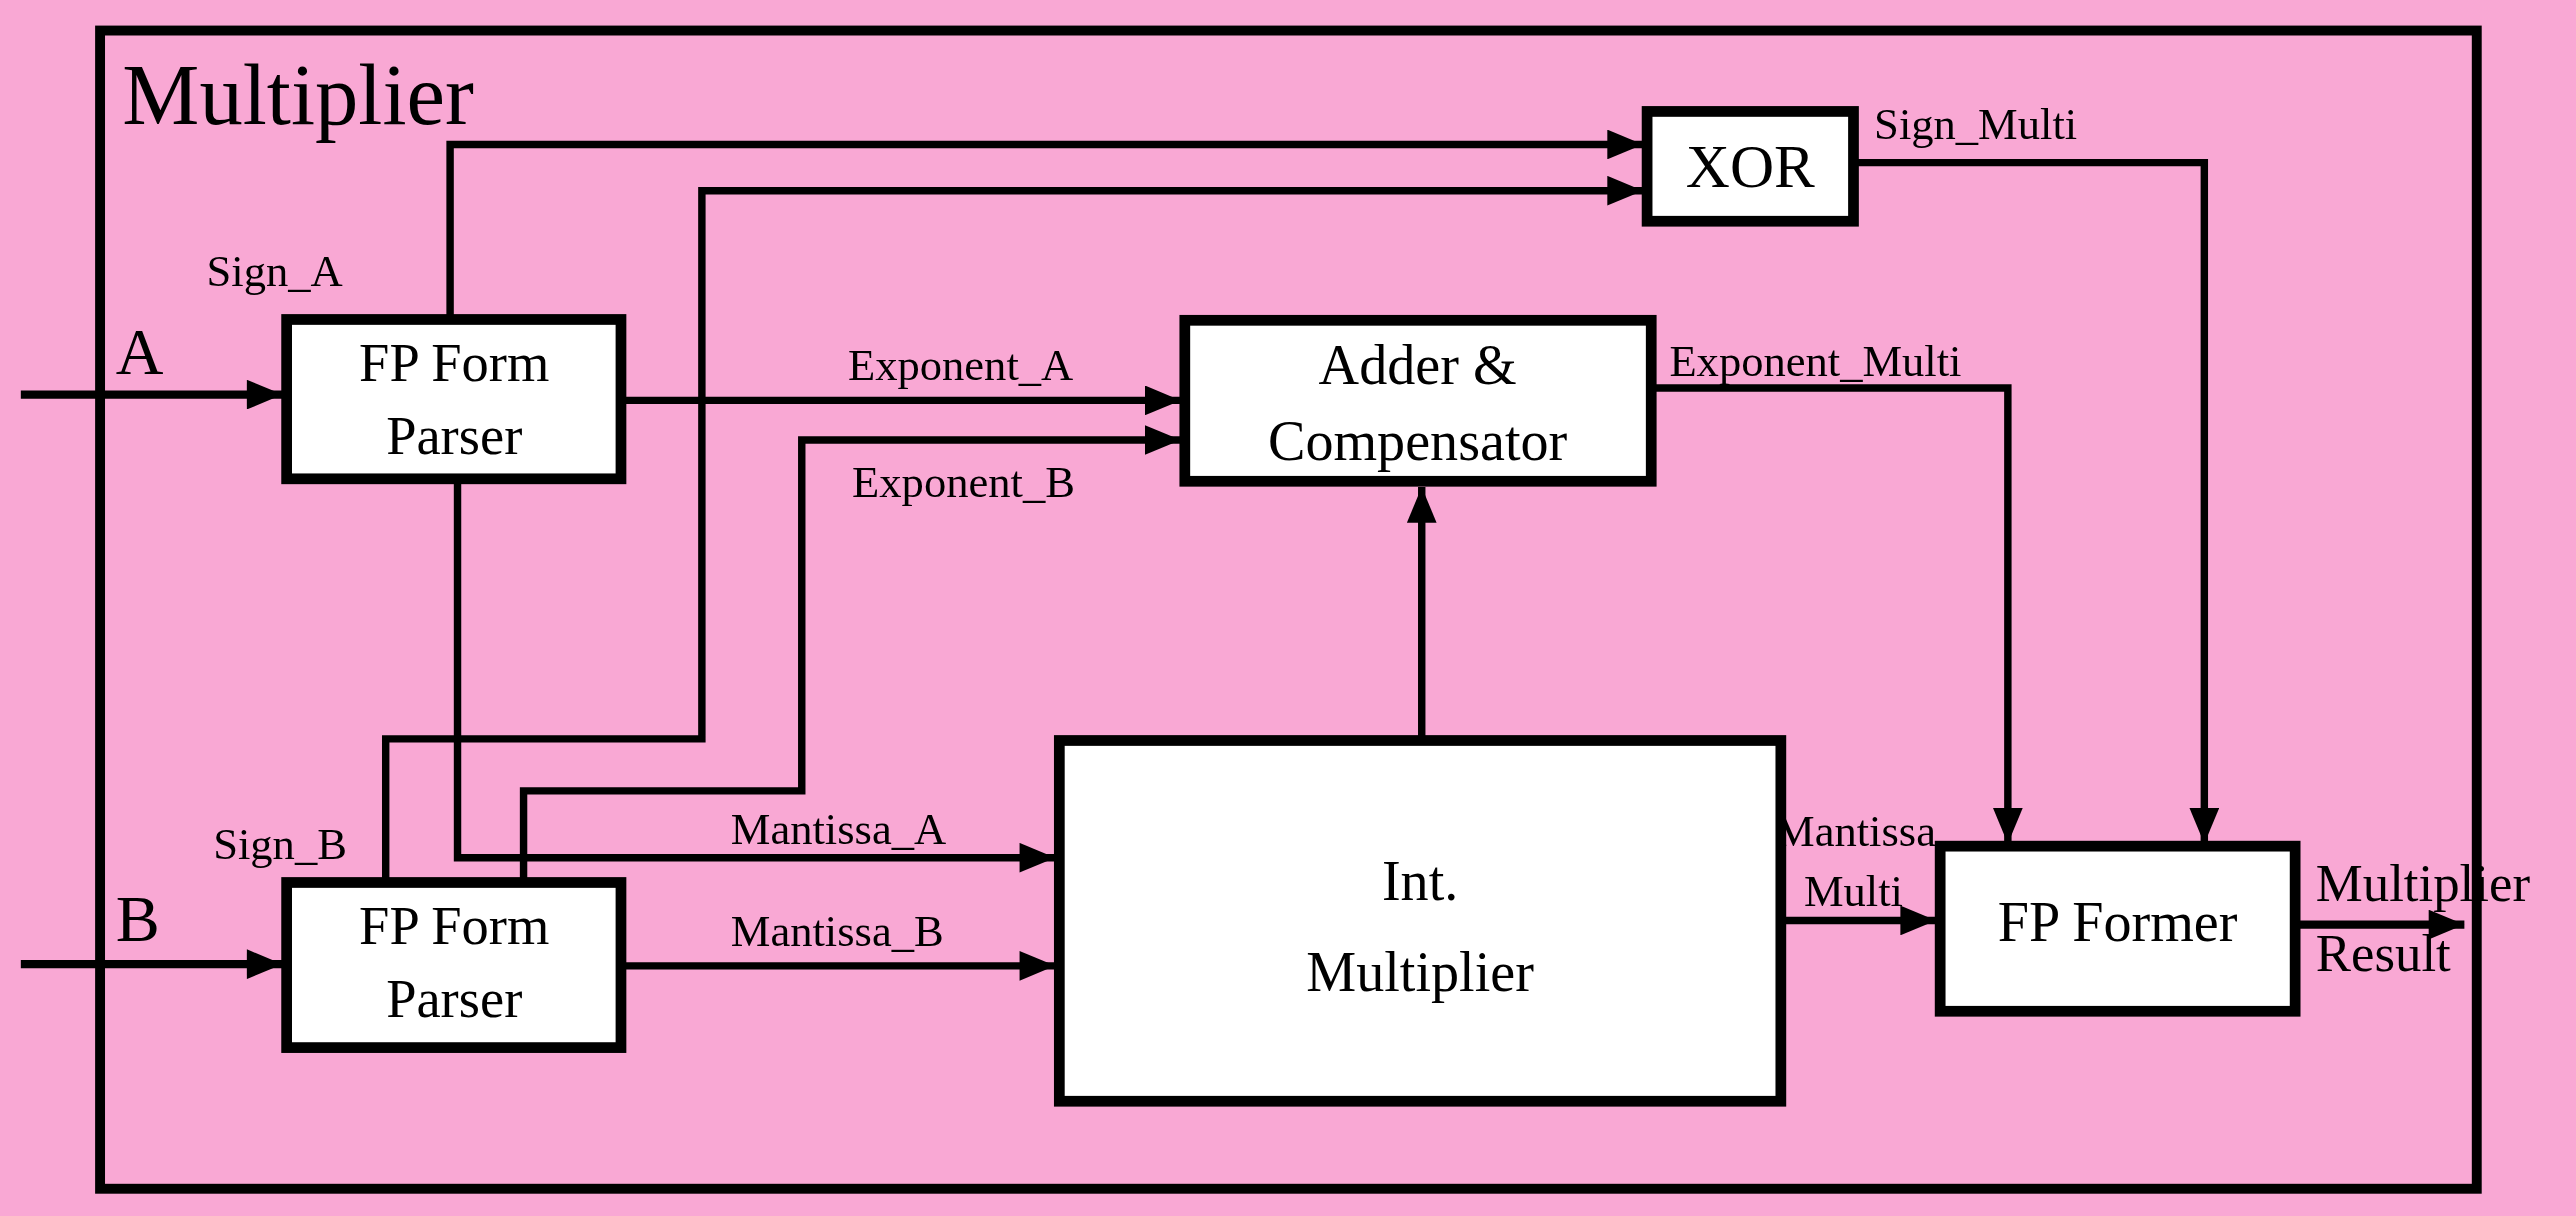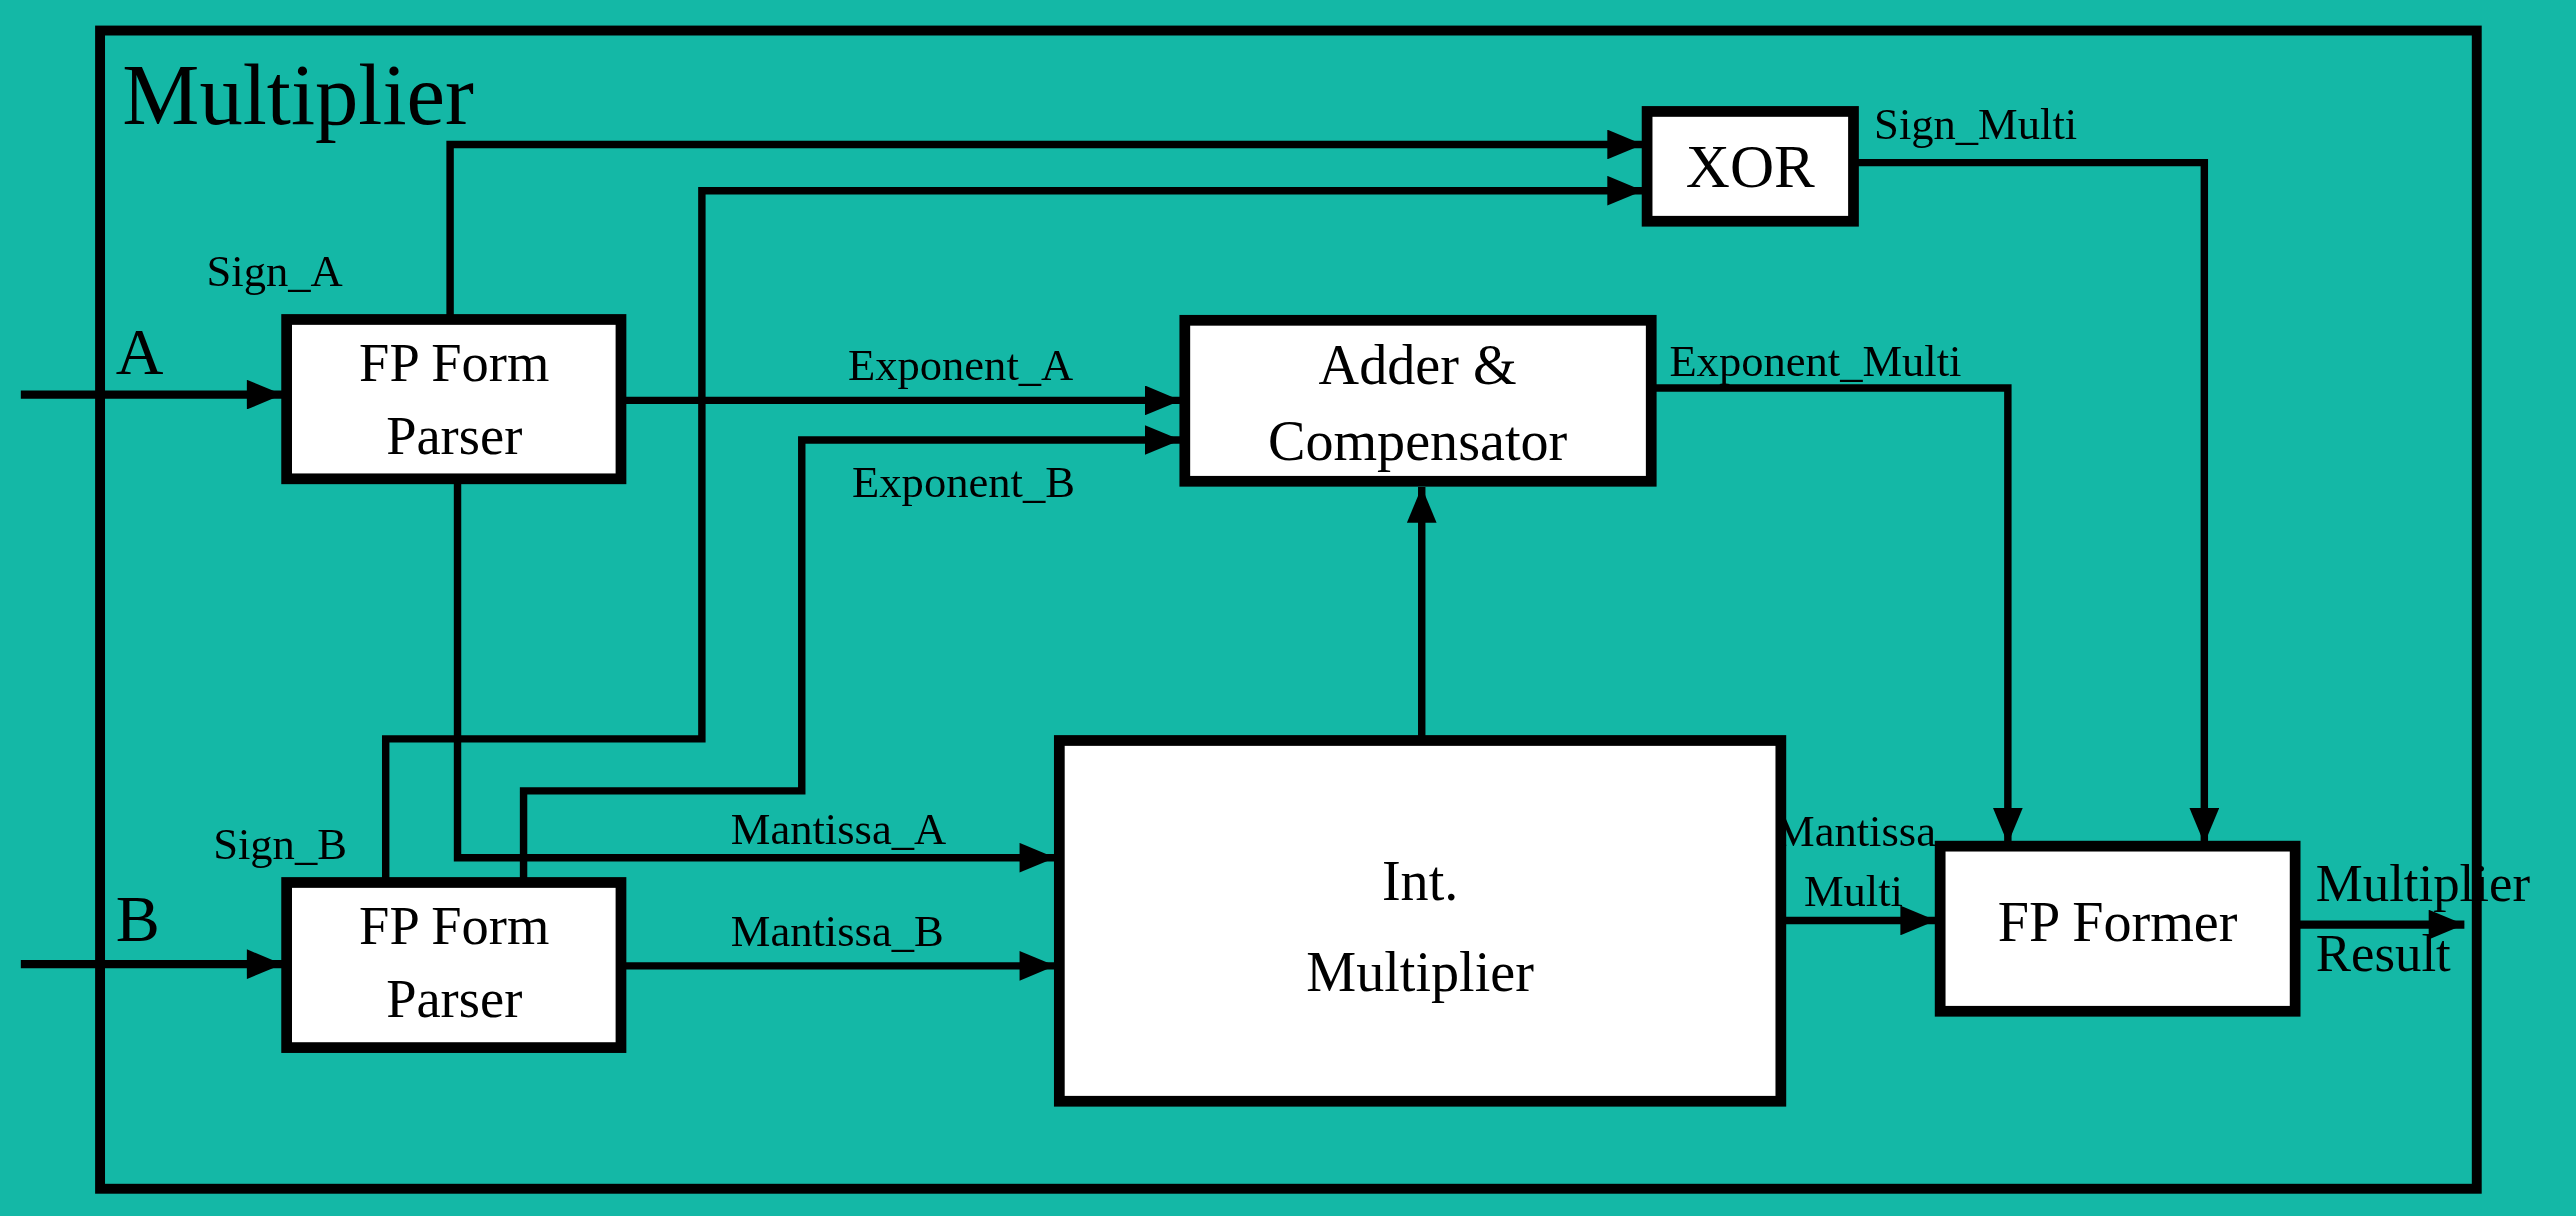--- a/index.html
+++ b/index.html
@@ -1,20 +1,20 @@
 <!DOCTYPE html>
 <html style="font-size:13.2px"><head>
 <meta charset="utf-8">
 <style>
   html, body { margin: 0; padding: 0; background: #ffffff; }
   .stage {
     position: relative;
     width: 2576px;
     height: 1216px;
-    background: #14b8a6;
+    background: #f9a8d4;
     overflow: hidden;
   }
   svg { display: block; }
   .wire   { fill: none; stroke: #000; stroke-width: 9; stroke-linejoin: miter; }
   .iowire { fill: none; stroke: #000; stroke-width: 10; }
   .box    { fill: #fff; stroke: #000; stroke-width: 13; }
   .outer  { fill: none; stroke: #000; stroke-width: 12; }
   .blocklabel {
     font-family: "Liberation Serif", "DejaVu Serif", serif;
     fill: #000; text-anchor: middle;

